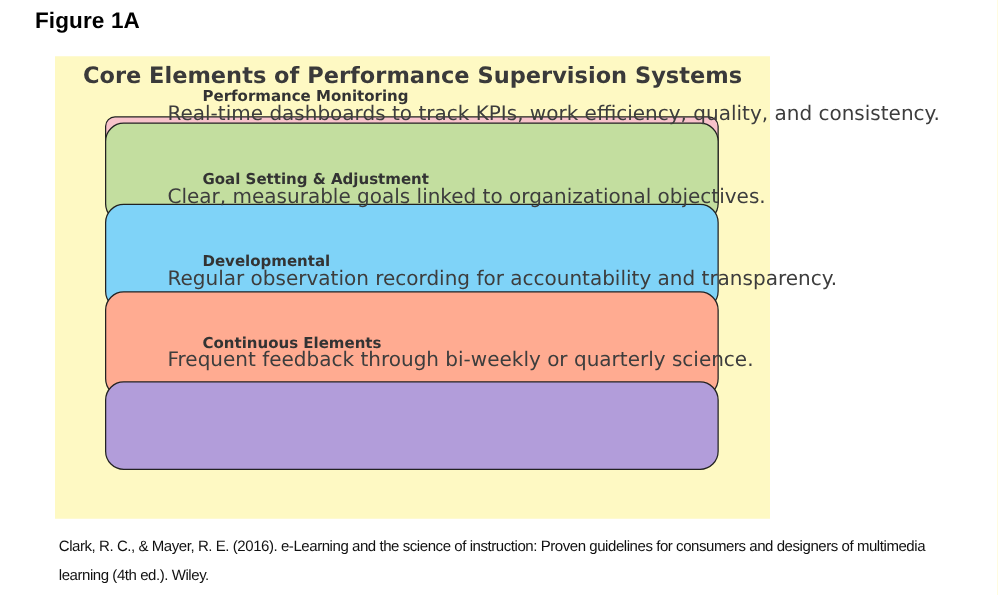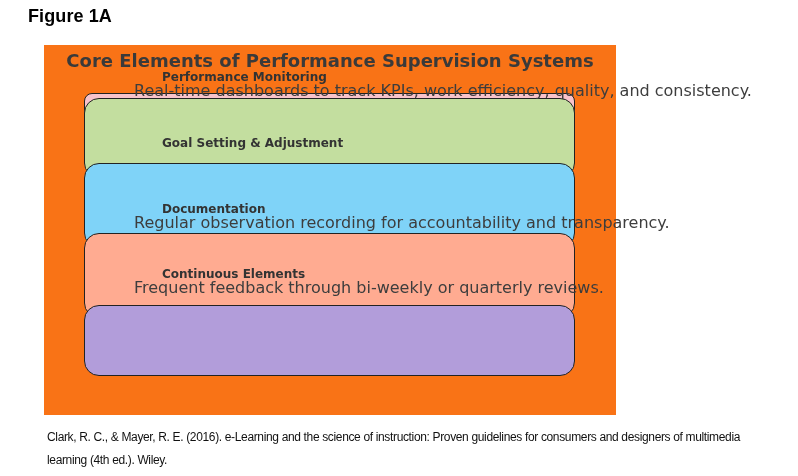--- a/index.html
+++ b/index.html
@@ -66,44 +66,45 @@
     line-height: 23px;
     margin-left: 29px;
   }
   .citation div { white-space: nowrap; }
 </style>
 </head>
 <body>
 
 <div class="figure-label">Figure 1A</div>
 
-<div class="panel" style="background-color: #f97316;">
+<div class="panel" style="background-color: #fef9c3;">
 
   <div class="diagram-title">Core Elements of Performance Supervision Systems</div>
 
   <div class="box box-pink" style="background-color: rgb(248, 195, 203);"></div>
   <div class="box box-green" style="background-color: rgb(195, 222, 159);"></div>
   <div class="box box-blue" style="background-color: rgb(127, 211, 248);"></div>
   <div class="box box-orange" style="background-color: rgb(255, 171, 145);"></div>
   <div class="box box-purple" style="background-color: rgb(178, 157, 218);"></div>
 
   <div class="label-block lb-0">
     <div class="item-heading">Performance Monitoring</div>
     <div class="item-desc">Real-time dashboards to track KPIs, work efficiency, quality, and consistency.</div>
   </div>
   <div class="label-block lb-1">
     <div class="item-heading">Goal Setting &amp; Adjustment</div>
+    <div class="item-desc">Clear, measurable goals linked to organizational objectives.</div>
   </div>
   <div class="label-block lb-2">
-    <div class="item-heading">Documentation</div>
+    <div class="item-heading">Developmental</div>
     <div class="item-desc">Regular observation recording for accountability and transparency.</div>
   </div>
   <div class="label-block lb-3">
     <div class="item-heading">Continuous Elements</div>
-    <div class="item-desc">Frequent feedback through bi-weekly or quarterly reviews.</div>
+    <div class="item-desc">Frequent feedback through bi-weekly or quarterly science.</div>
   </div>
 
 </div>
 
 <div class="citation">
   <div>Clark, R. C., &amp; Mayer, R. E. (2016). e-Learning and the science of instruction: Proven guidelines for consumers and designers of multimedia</div>
   <div>learning (4th ed.). Wiley.</div>
 </div>
 
 </body></html>

